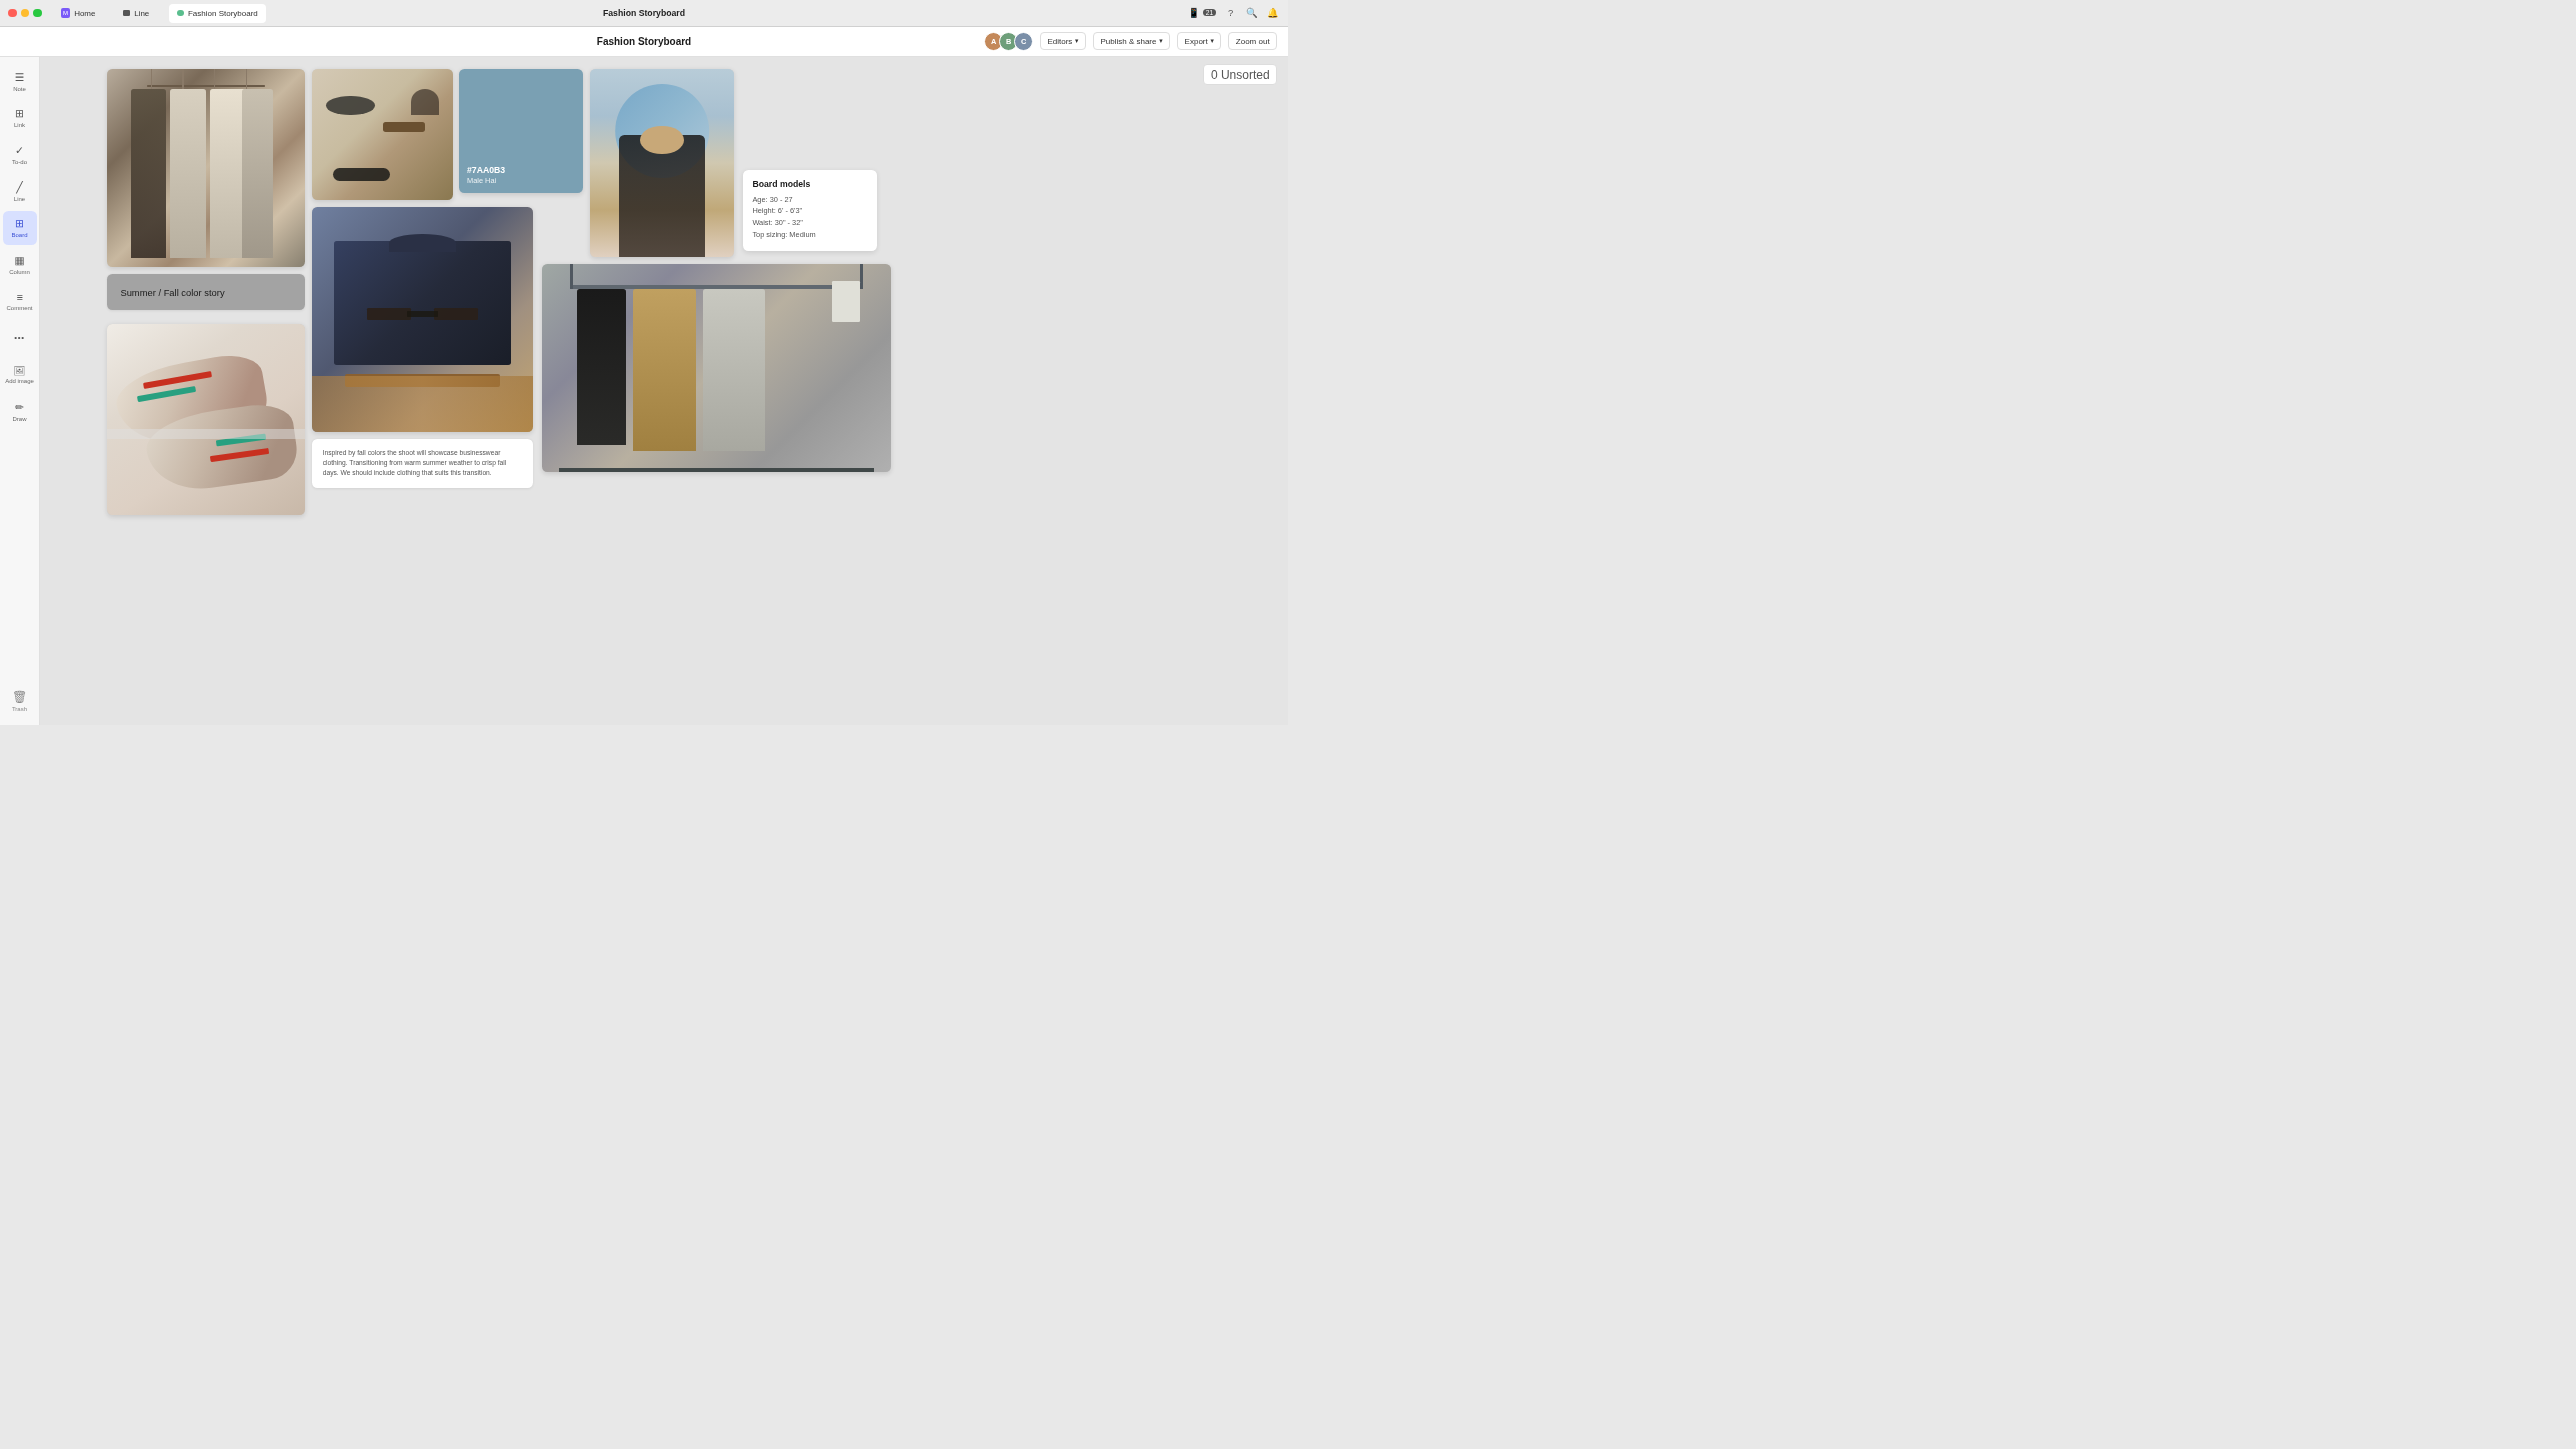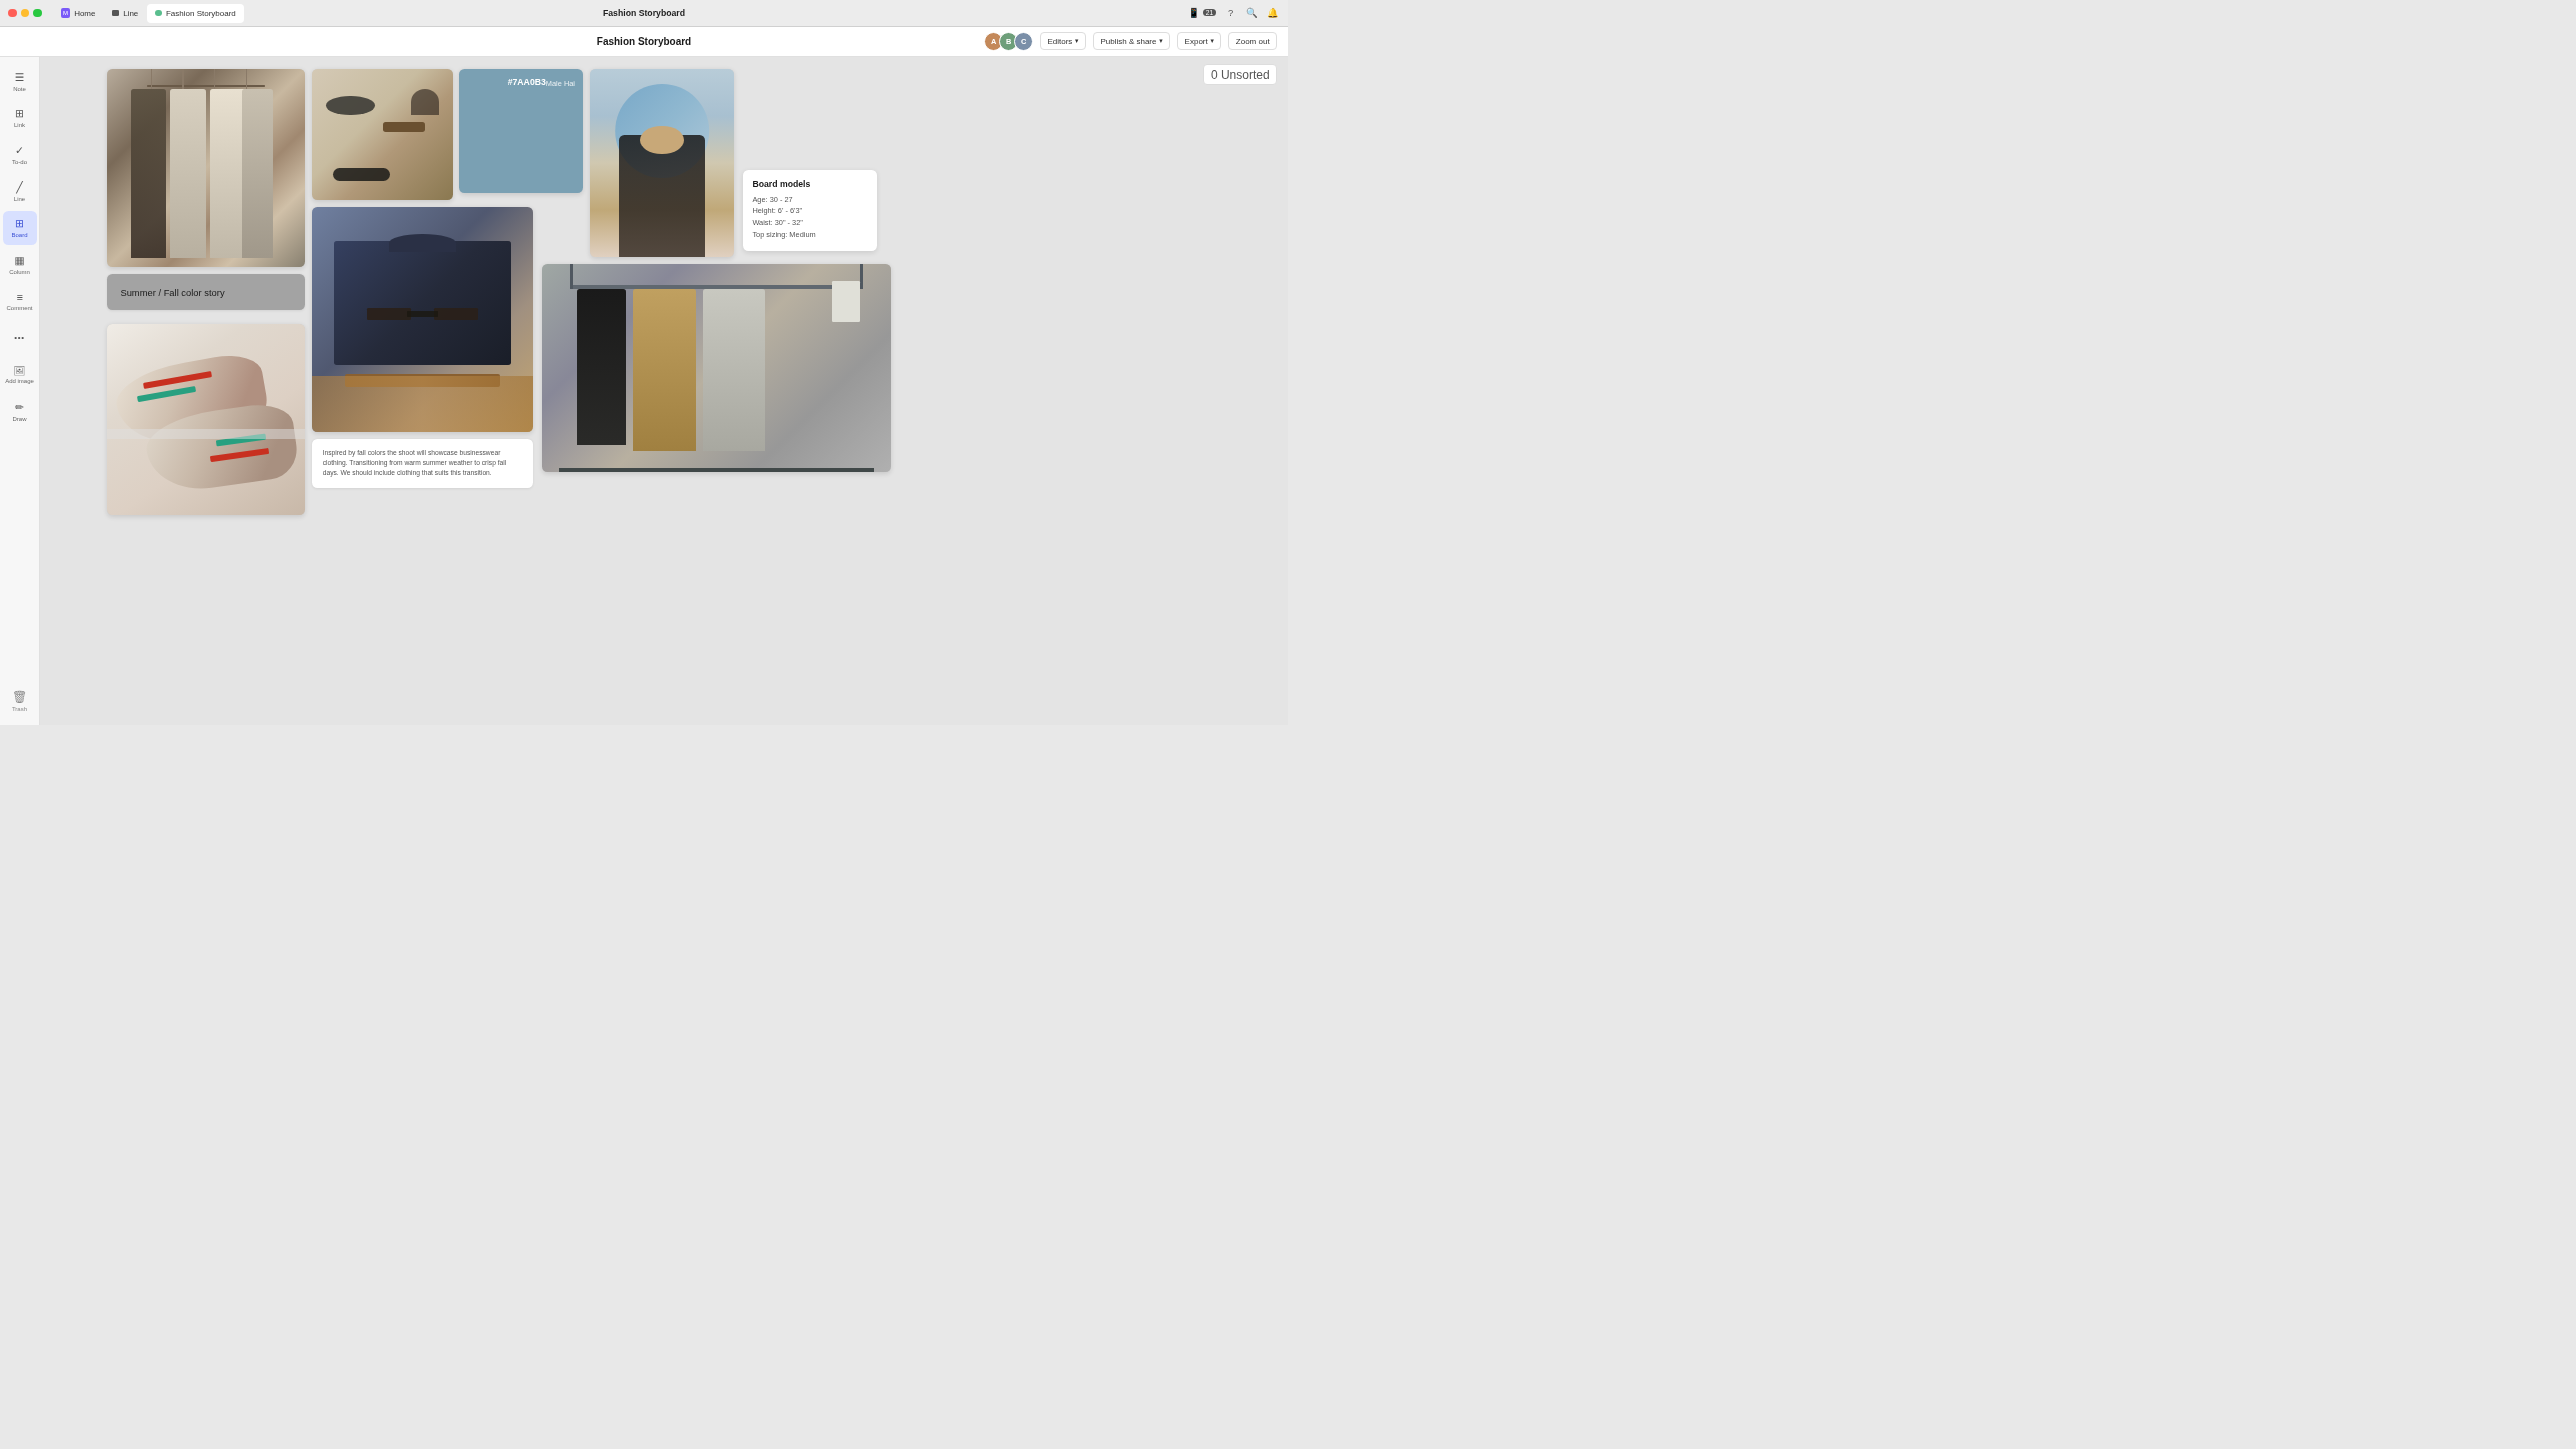--- a/index.html
+++ b/index.html
@@ -34,21 +34,21 @@
       border-radius: 50%;
       border: none;
       cursor: pointer;
     }
     .win-close { background: #ff5f57; }
     .win-min { background: #febc2e; }
     .win-max { background: #28c840; }
     .tab-group {
       display: flex;
       align-items: center;
-      gap: 1px;
+      gap: 12px;
     }
     .tab {
       display: flex;
       align-items: center;
       gap: 4px;
       padding: 2.7px 8px;
       border-radius: 4px;
       font-size: 8px;
       color: #333;
       cursor: pointer;
@@ -448,21 +448,21 @@
       <div class="img-sim" style="background:linear-gradient(135deg, #d4c9b5 0%, #c8bca0 40%, #b09878 60%, #8a7850 100%); position:relative; overflow:hidden;">
 
         <div style="position:absolute; top:20%; left:10%; width:35%; height:15%; background:#2a2a28; border-radius:50%; opacity:0.8;"></div>
         <div style="position:absolute; top:40%; left:50%; width:30%; height:8%; background:#6a5030; border-radius:2.7px;"></div>
         <div style="position:absolute; bottom:15%; left:15%; width:40%; height:10%; background:#1a1a18; border-radius:13.4px; opacity:0.85;"></div>
         <div style="position:absolute; top:15%; right:10%; width:20%; height:20%; background:#3a3028; border-radius:50% 50% 0 0; opacity:0.7;"></div>
       </div>
     </div>
 
     <div class="card" style="left:419px; top:13.4px; width:124px; height:124px; background:#7AA0B3;">
-      <div style="width:100%; height:100%; display:flex; flex-direction:row; justify-content:flex-end; padding:8px;">
+      <div style="width:100%; height:100%; display:flex; flex-direction:column; justify-content:flex-end; padding:8px;">
         <span class="swatch-hex">#7AA0B3</span>
         <span class="swatch-name">Male Hai</span>
       </div>
     </div>
 
     <div class="card" style="left:550px; top:13.4px; width:144px; height:188px;">
       <div class="img-sim" style="background:linear-gradient(180deg, #b8ccd8 0%, #a8c0d0 25%, #d0c8b0 50%, #c0a878 75%, #e0d0c0 100%); position:relative; overflow:hidden;">
 
         <div style="position:absolute; top:8%; left:50%; transform:translateX(-50%); width:65%; height:0; padding-bottom:65%; border-radius:50%; background:linear-gradient(135deg, #78a8c8 0%, #90b8d0 50%, #b0c8d8 100%); overflow:hidden;"></div>
 

